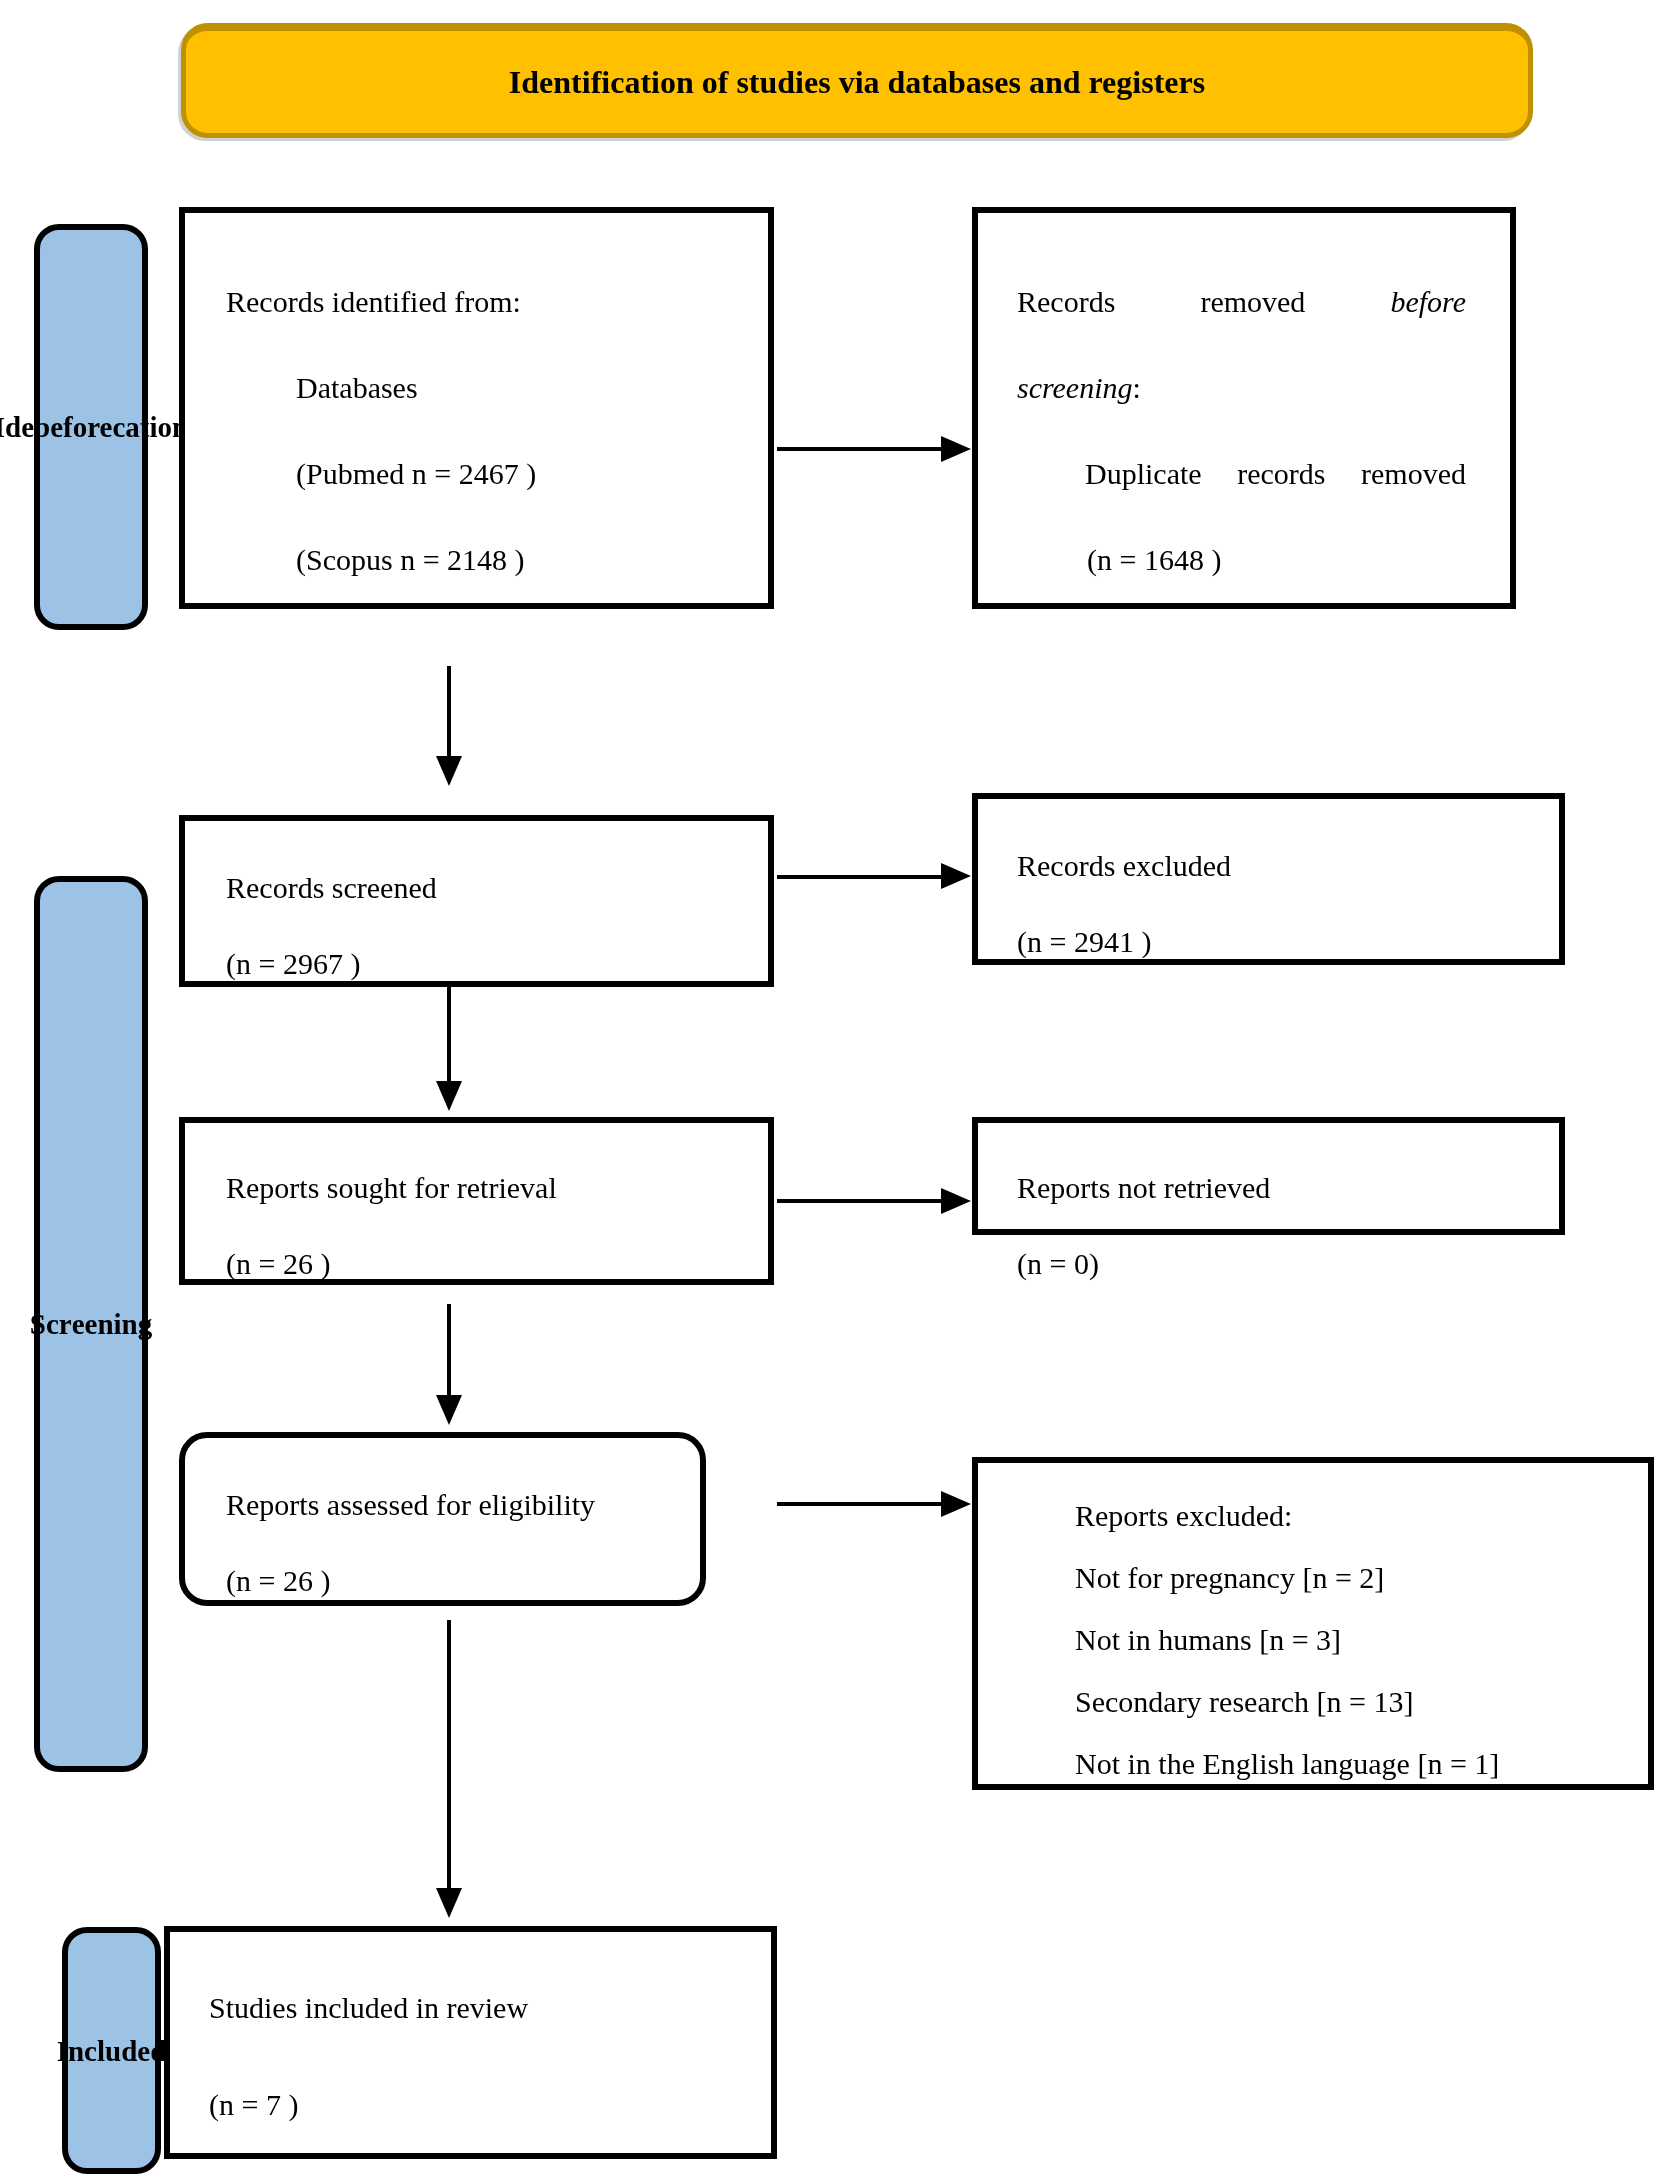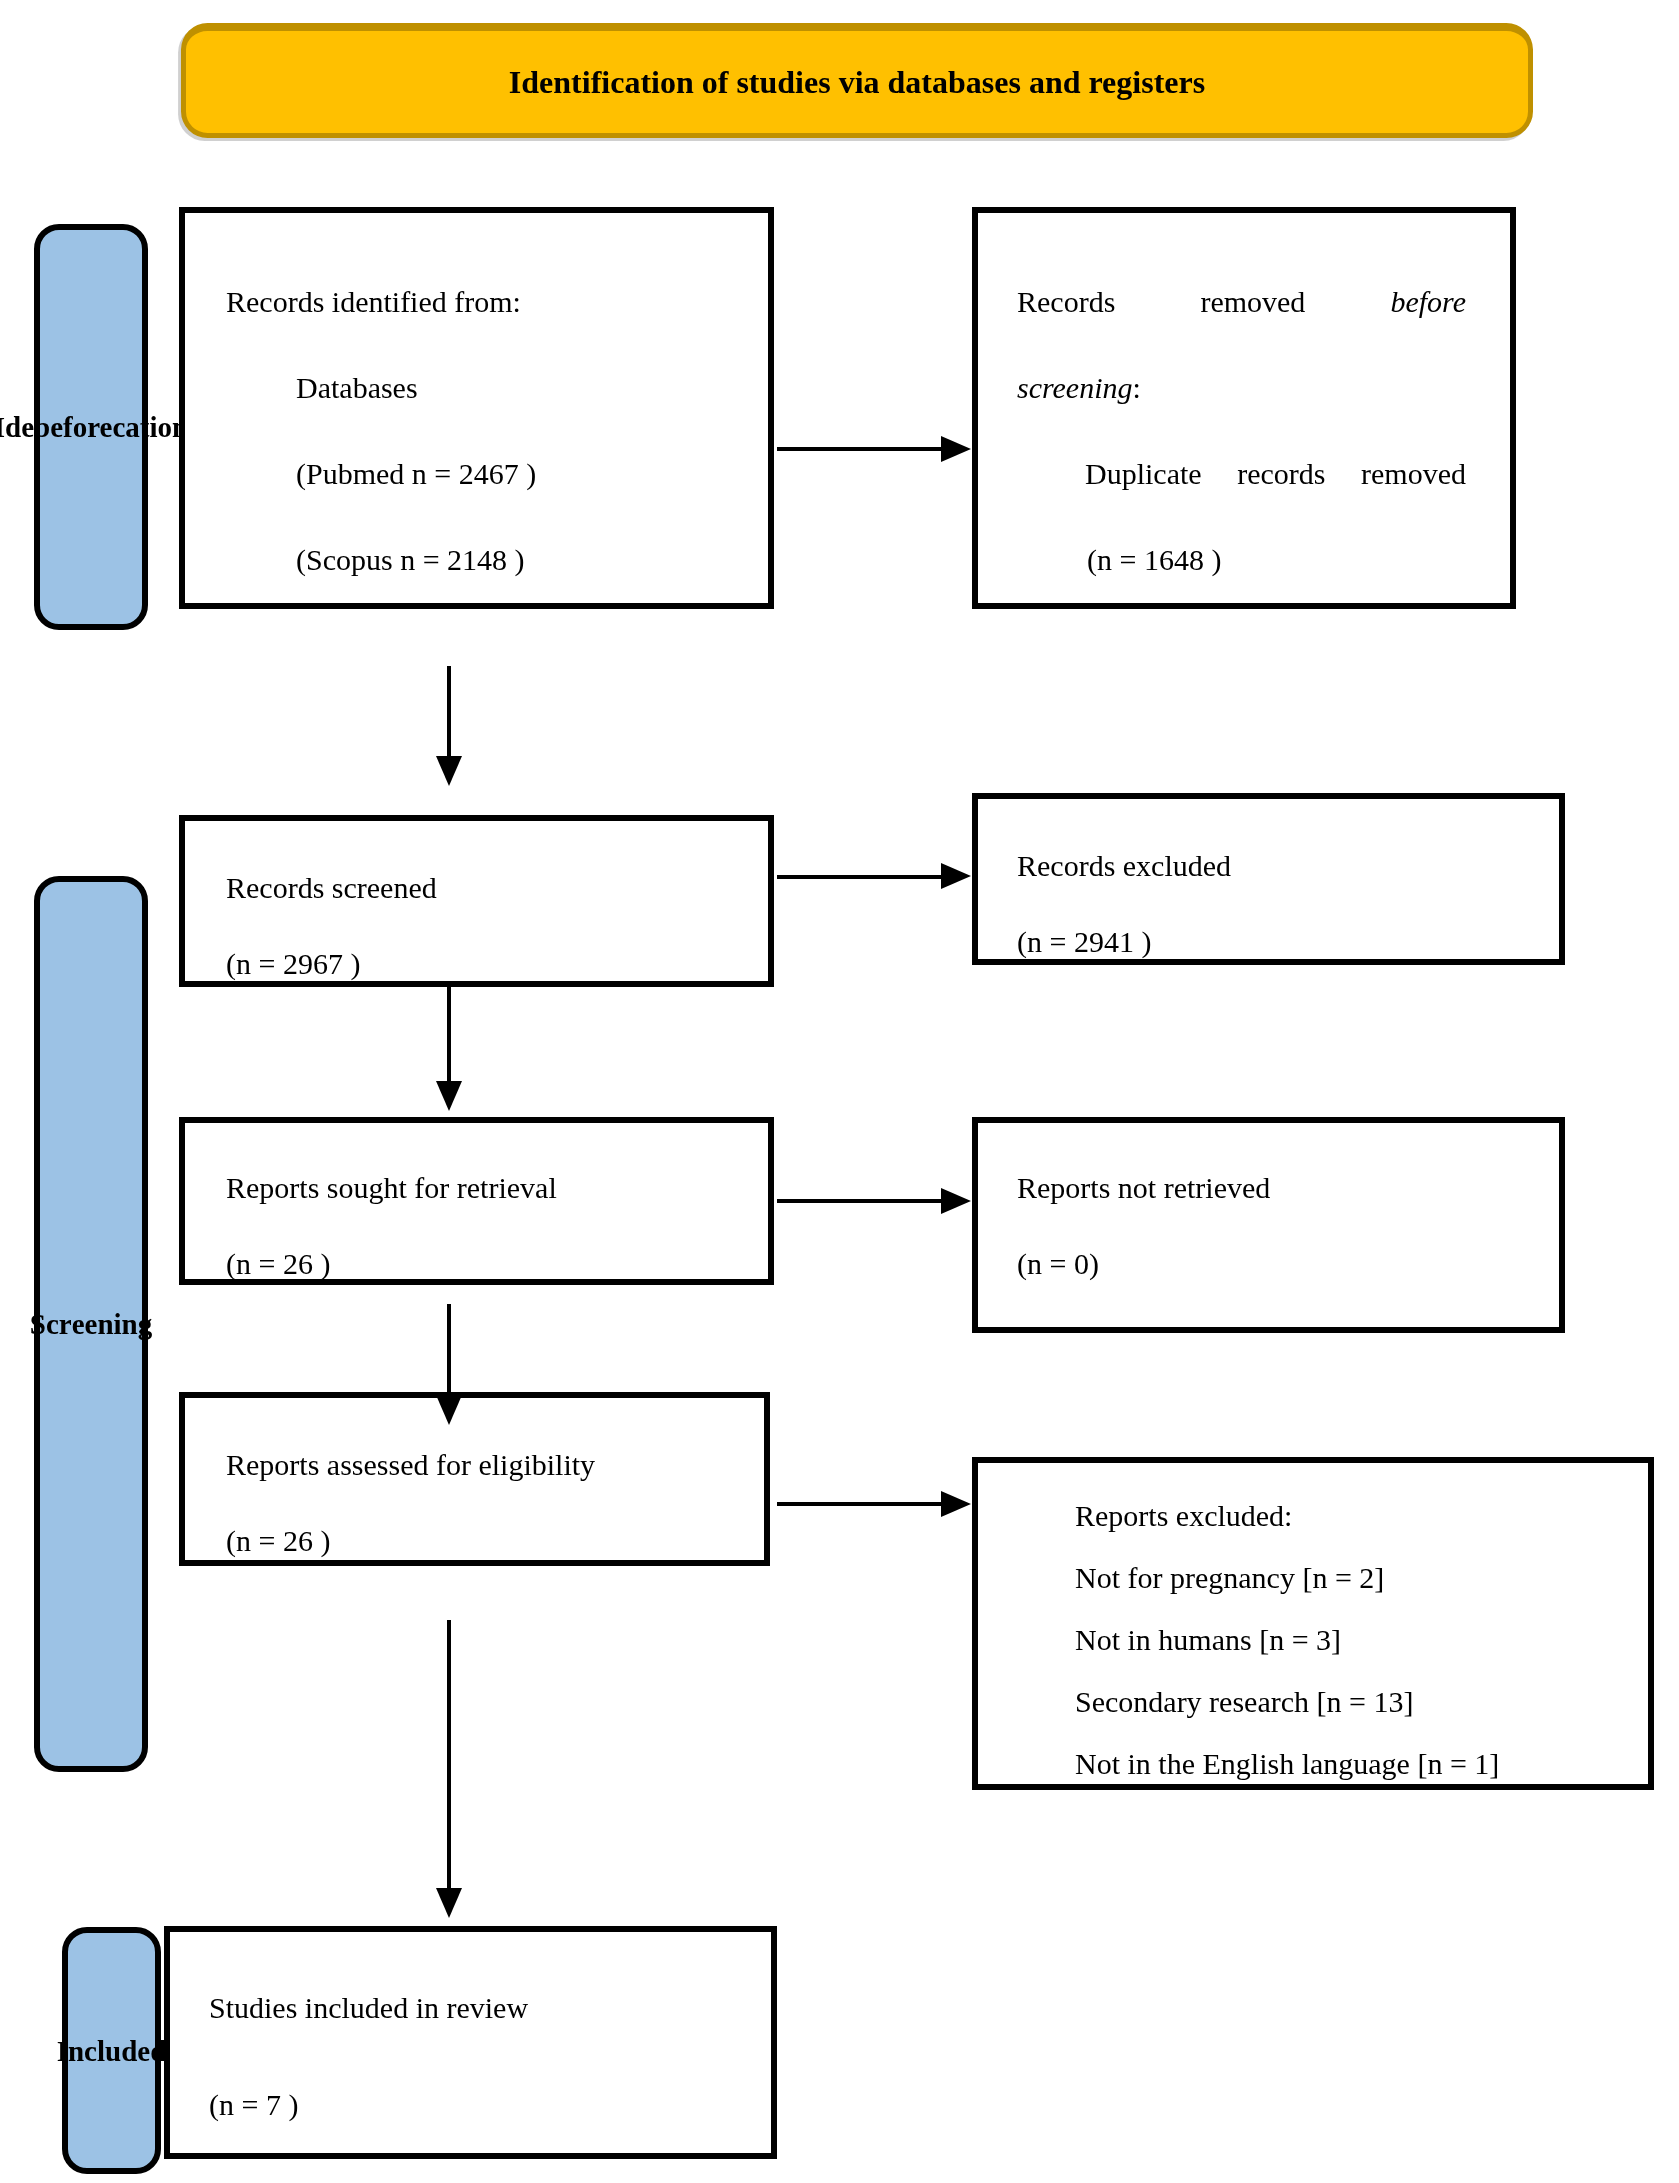--- a/index.html
+++ b/index.html
@@ -30,22 +30,22 @@
   .fbox{
     position:absolute;box-sizing:border-box;background:#fff;
     border:6.3px solid #000;font-size:30px;
   }
   .fbox p{margin:0;}
   #box-records-identified{left:179px;top:207px;width:595px;height:402px;padding:46px 26.6px 0 41px;line-height:86px;}
   #box-records-removed{left:972px;top:207px;width:544px;height:402px;padding:46px 44px 0 39px;line-height:86px;}
   #box-records-screened{left:179px;top:815px;width:595px;height:172px;padding:29px 26.6px 0 41px;line-height:76px;}
   #box-records-excluded{left:972px;top:793px;width:593px;height:172px;padding:29px 34px 0 39px;line-height:76px;}
   #box-reports-sought{left:179px;top:1117px;width:595px;height:168px;padding:26.6px 26.6px 0 41px;line-height:76px;}
-  #box-reports-not-retrieved{left:972px;top:1117px;width:593px;height:216px;padding:26.6px 34px 0 39px;line-height:76px;}
-  #box-reports-assessed{left:179px;top:1392px;width:591px;height:174px;padding:29px 26.6px 0 41px;line-height:76px;}
+  #box-reports-not-retrieved{left:972px;top:1117px;width:593px;height:118px;padding:26.6px 34px 0 39px;line-height:76px;}
+  #box-reports-assessed{left:179px;top:1432px;width:527px;height:174px;padding:29px 26.6px 0 41px;line-height:76px;border-radius:28px;}
   #box-reports-excluded{left:972px;top:1457px;width:682px;height:333px;padding:22px 19.3px 0 97px;line-height:62px;font-size:30px;}
   #box-studies-included{left:164px;top:1926px;width:613px;height:233px;padding:26.6px 29px 0 39px;line-height:97px;}
   .indent{margin-left:70px !important;}
   .jline{display:flex;justify-content:space-between;}
   .jline.indent{margin-left:68px !important;}
   .it{font-style:italic;}
   
   .shaft{position:absolute;background:#000;}
   .head-right{position:absolute;width:0;height:0;
     border-left:30px solid #000;border-top:13px solid transparent;border-bottom:13px solid transparent;}

